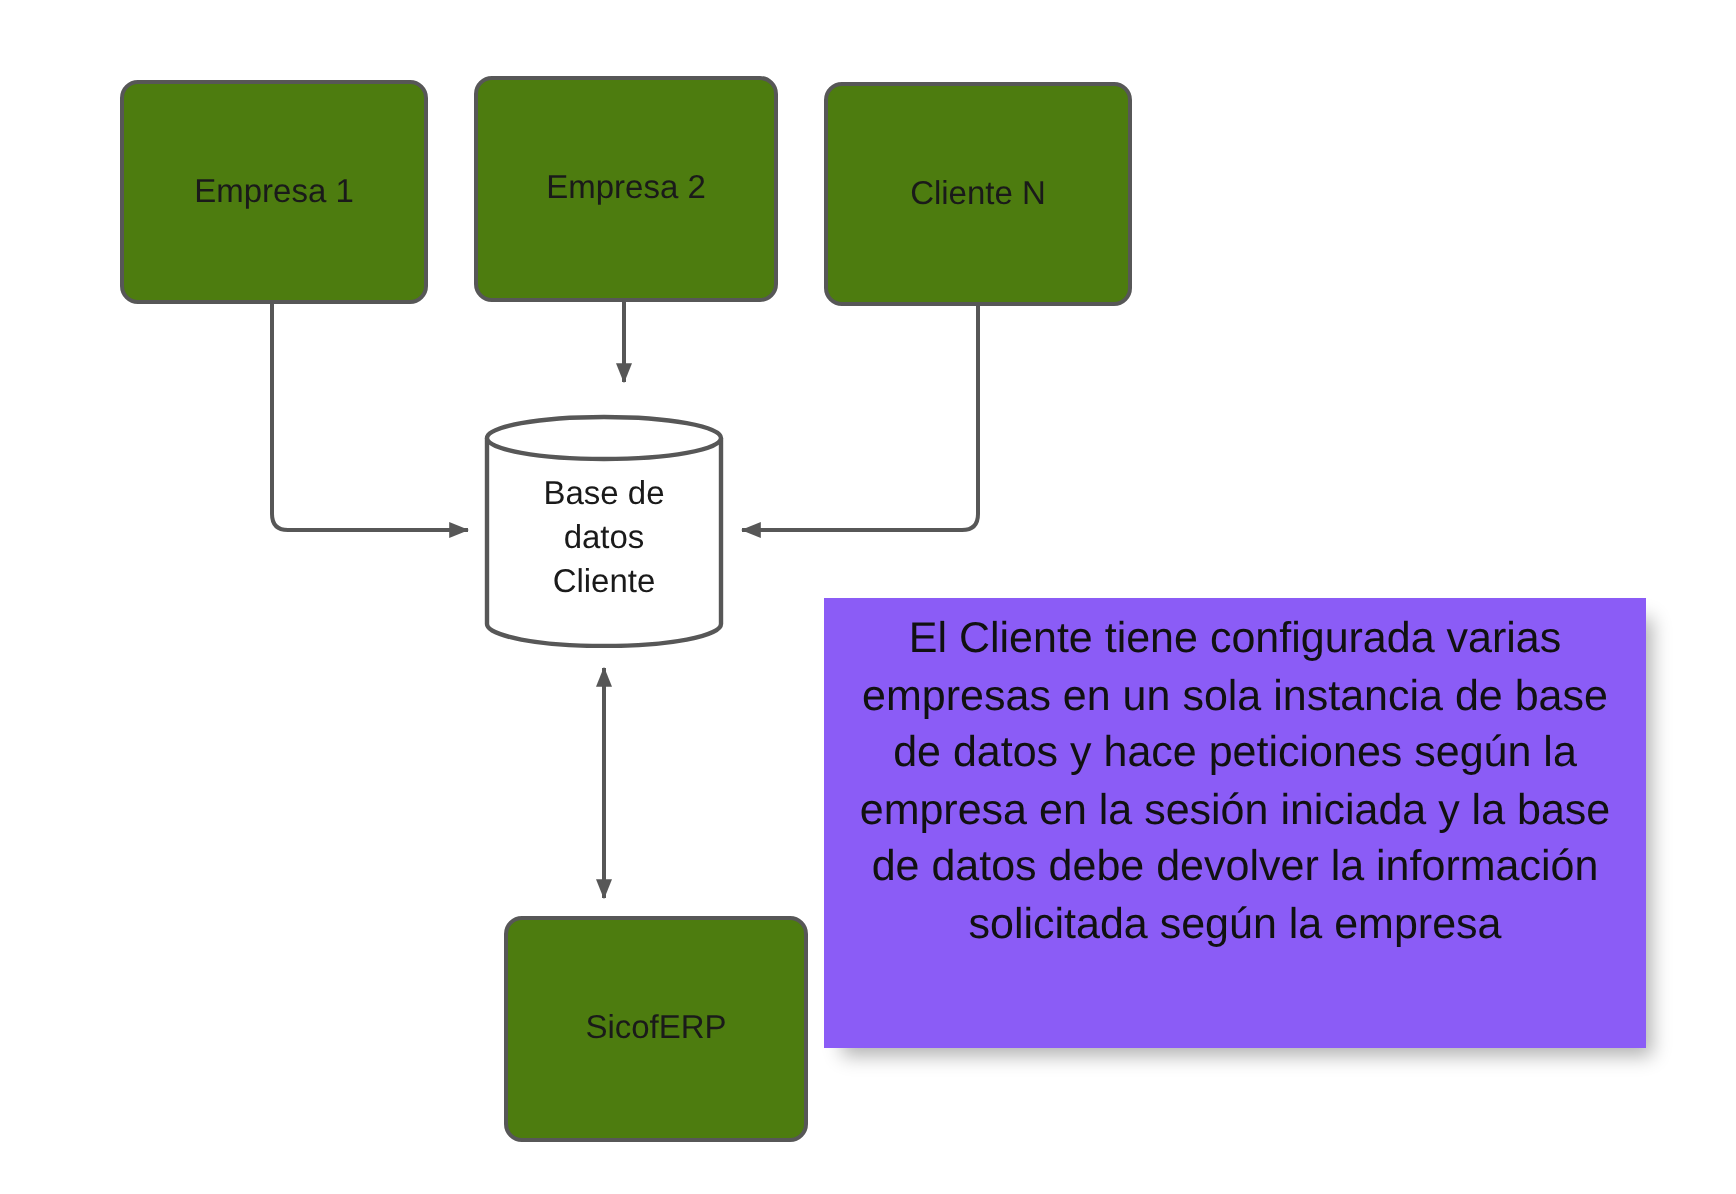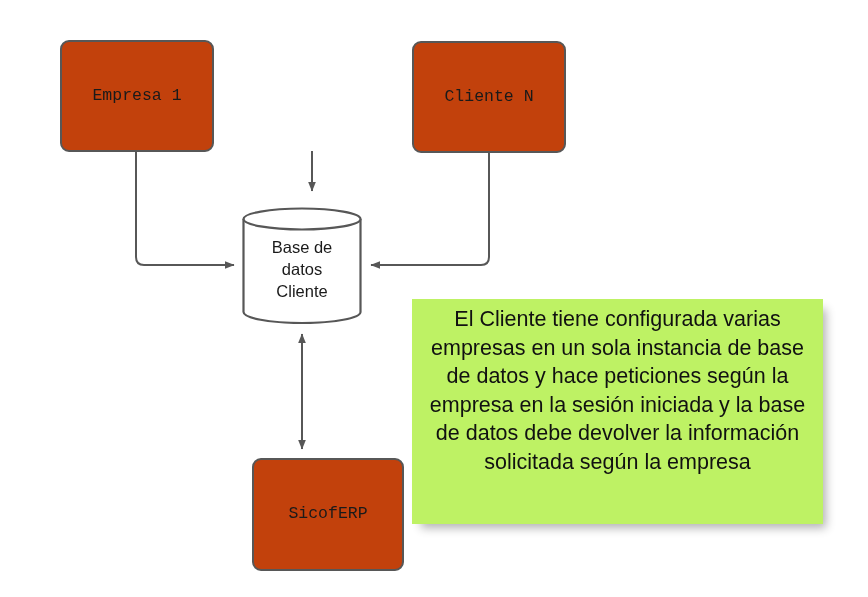--- a/index.html
+++ b/index.html
@@ -26,25 +26,24 @@
     left: 0;
     top: 0;
     width: 868px;
     height: 597px;
   }
   .node-box {
     position: absolute;
     box-sizing: border-box;
     border: 2px solid #575757;
     border-radius: 9px;
-    background: #c2410c;
+    background: #4d7c0f;
     display: flex;
     align-items: center;
     justify-content: center;
-    font-family: Liberation Mono, monospace;
   }
   .node-label {
     font-size: 16.5px;
     color: #1a1a1a;
     line-height: 1.25;
     text-align: center;
     white-space: nowrap;
   }
   #empresa-1-node { left: 60px;  top: 40px; width: 154px; height: 112px; }
   #empresa-2-node { left: 237px; top: 38px; width: 152px; height: 113px; }
@@ -77,21 +76,21 @@
     white-space: pre-line;
   }
 
   #note-box {
     position: absolute;
     left: 412px;
     top: 299px;
     width: 411px;
     height: 225px;
     box-sizing: border-box;
-    background: #bef264;
+    background: #8b5cf6;
     padding: 6px 8px 0 8px;
     box-shadow: 6px 7px 9px -3px rgba(0,0,0,0.30);
     display: flex;
     align-items: flex-start;
     justify-content: center;
   }
   #note-text {
     font-size: 21.5px;
     line-height: 1.33;
     color: #111111;
@@ -118,20 +117,23 @@
     <path d="M489,153 L489,257 Q489,265 481,265 L371,265" fill="none" stroke="#575757" stroke-width="2" marker-end="url(#arrowhead)"></path>
 
     <path d="M302,449 L302,334" fill="none" stroke="#575757" stroke-width="2" marker-end="url(#arrowhead)"></path>
     <path d="M302,334 L302,449" fill="none" stroke="#575757" stroke-width="2" marker-end="url(#arrowhead)"></path>
   </svg>
 
   <div class="node-box" id="empresa-1-node">
     <span class="node-label">Empresa 1</span>
   </div>
 
+  <div class="node-box" id="empresa-2-node">
+    <span class="node-label">Empresa 2</span>
+  </div>
 
   <div class="node-box" id="empresa-n-node">
     <span class="node-label">Cliente N</span>
   </div>
 
   <div id="database-node">
     <svg class="db-svg" viewBox="0 0 120 117" width="120" height="117" xmlns="http://www.w3.org/2000/svg">
       <path d="M1.5,12 L1.5,105 A58.5,11 0 0,0 118.5,105 L118.5,12" fill="#ffffff" stroke="#575757" stroke-width="2.2"></path>
       <ellipse cx="60" cy="12" rx="58.5" ry="10.5" fill="#ffffff" stroke="#575757" stroke-width="2.2"></ellipse>
     </svg>

